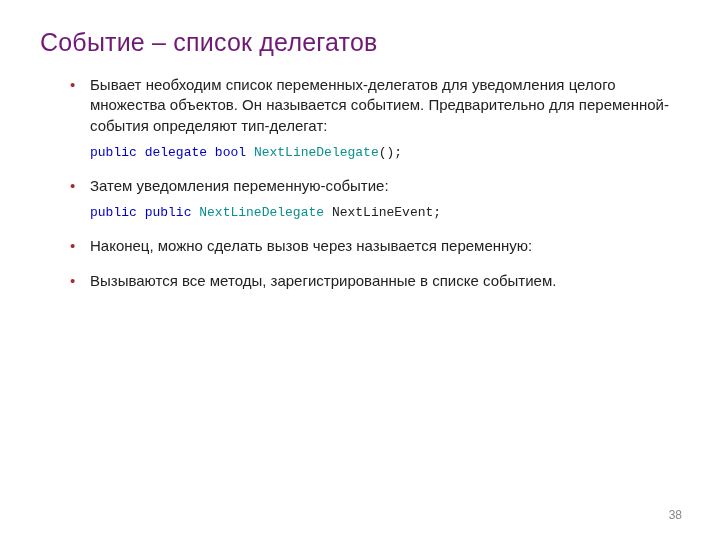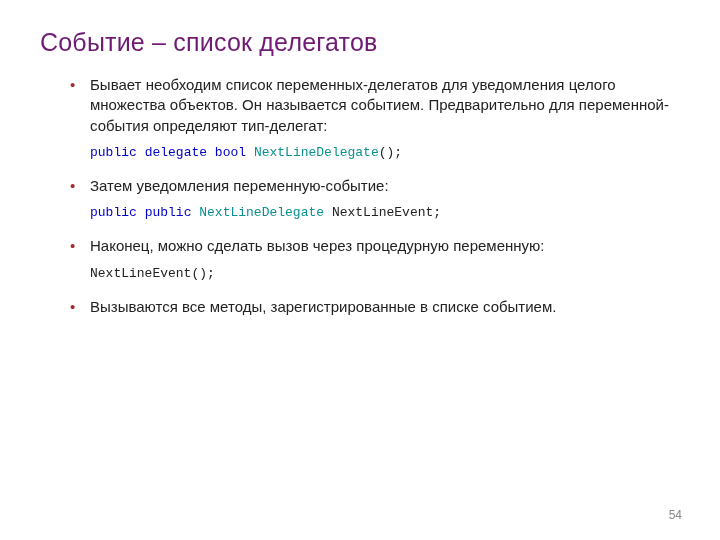--- a/index.html
+++ b/index.html
@@ -75,22 +75,21 @@
   <ul class="bullets">
     <li>
       <span>Бывает необходим список переменных-делегатов для уведомления целого множества объектов. Он называется событием. Предварительно для переменной-события определяют тип-делегат:</span>
       <div class="code"><span class="kw">public</span><span class="plain"> </span><span class="kw">delegate</span><span class="plain"> </span><span class="kw">bool</span><span class="plain"> </span><span class="type">NextLineDelegate</span><span class="plain">();</span></div>
     </li>
     <li>
       <span>Затем уведомления переменную-событие:</span>
       <div class="code"><span class="kw">public</span><span class="plain"> </span><span class="kw">public</span><span class="plain"> </span><span class="type">NextLineDelegate</span><span class="plain"> </span><span class="plain">NextLineEvent;</span></div>
     </li>
     <li>
-      <span>Наконец, можно сделать вызов через процедурную переменную:</span>
-      <div class="code"><span class="plain">NextLineEvent();</span></div>
+      <span>Наконец, можно сделать вызов через называется переменную:</span>
     </li>
     <li>
       <span>Вызываются все методы, зарегистрированные в списке событием.</span>
     </li>
   </ul>
 
-  <div class="pagenum">54</div>
+  <div class="pagenum">38</div>
 </div>
 
 </body></html>

